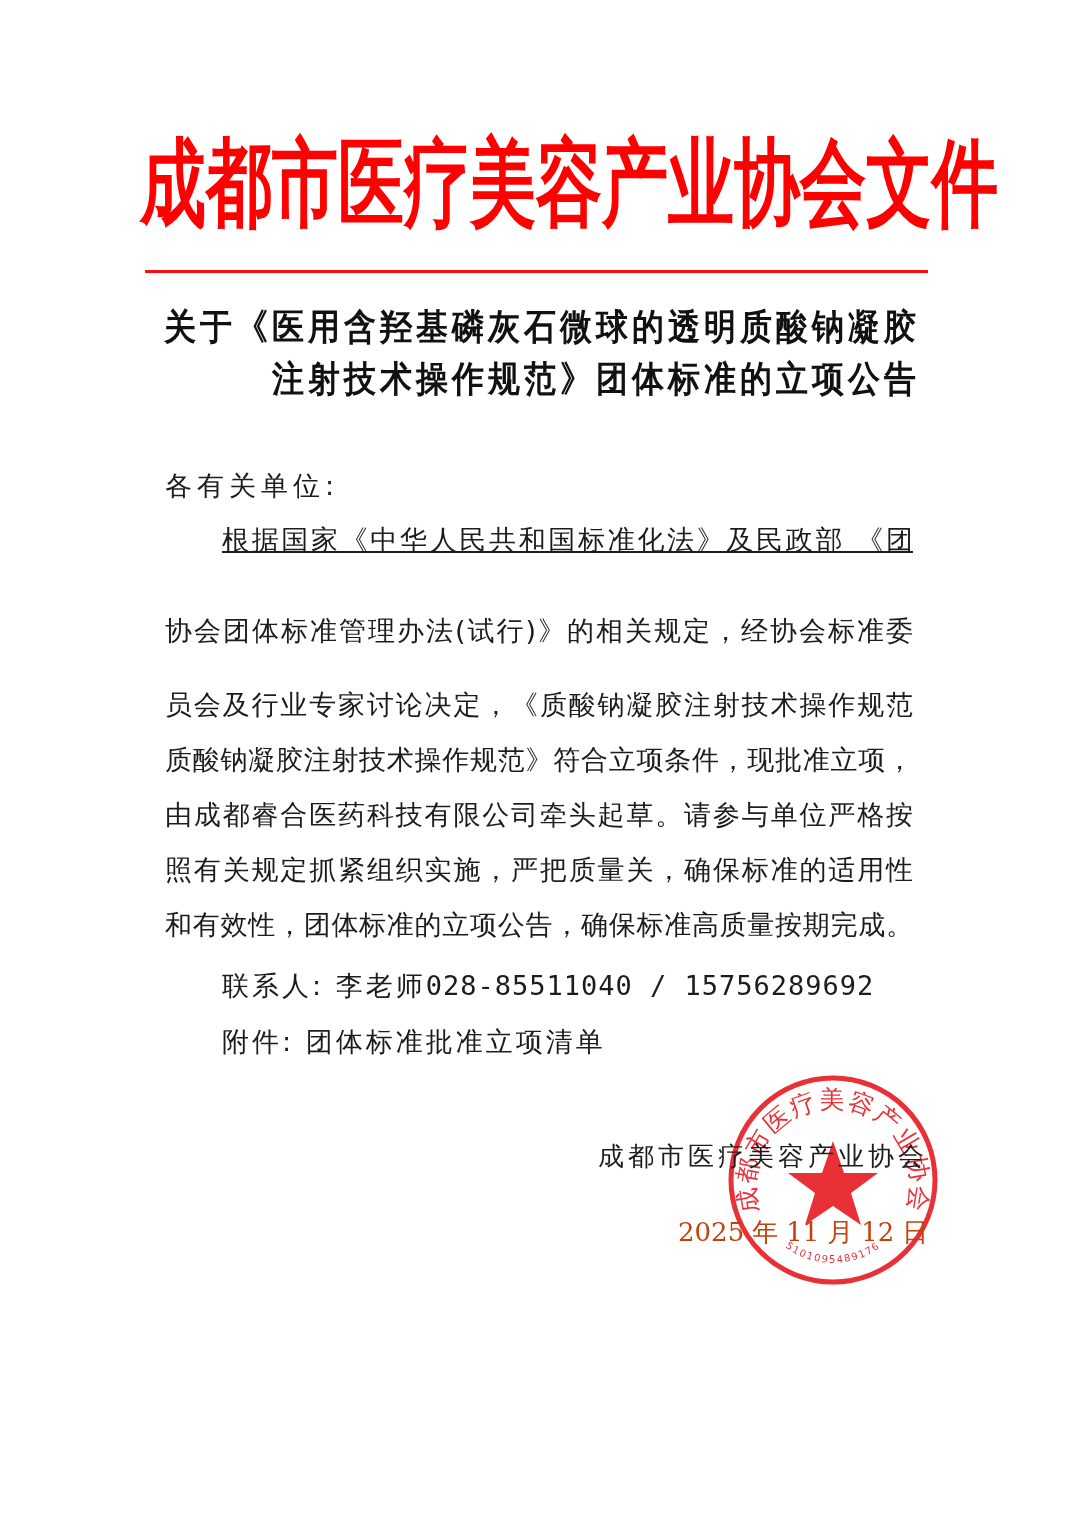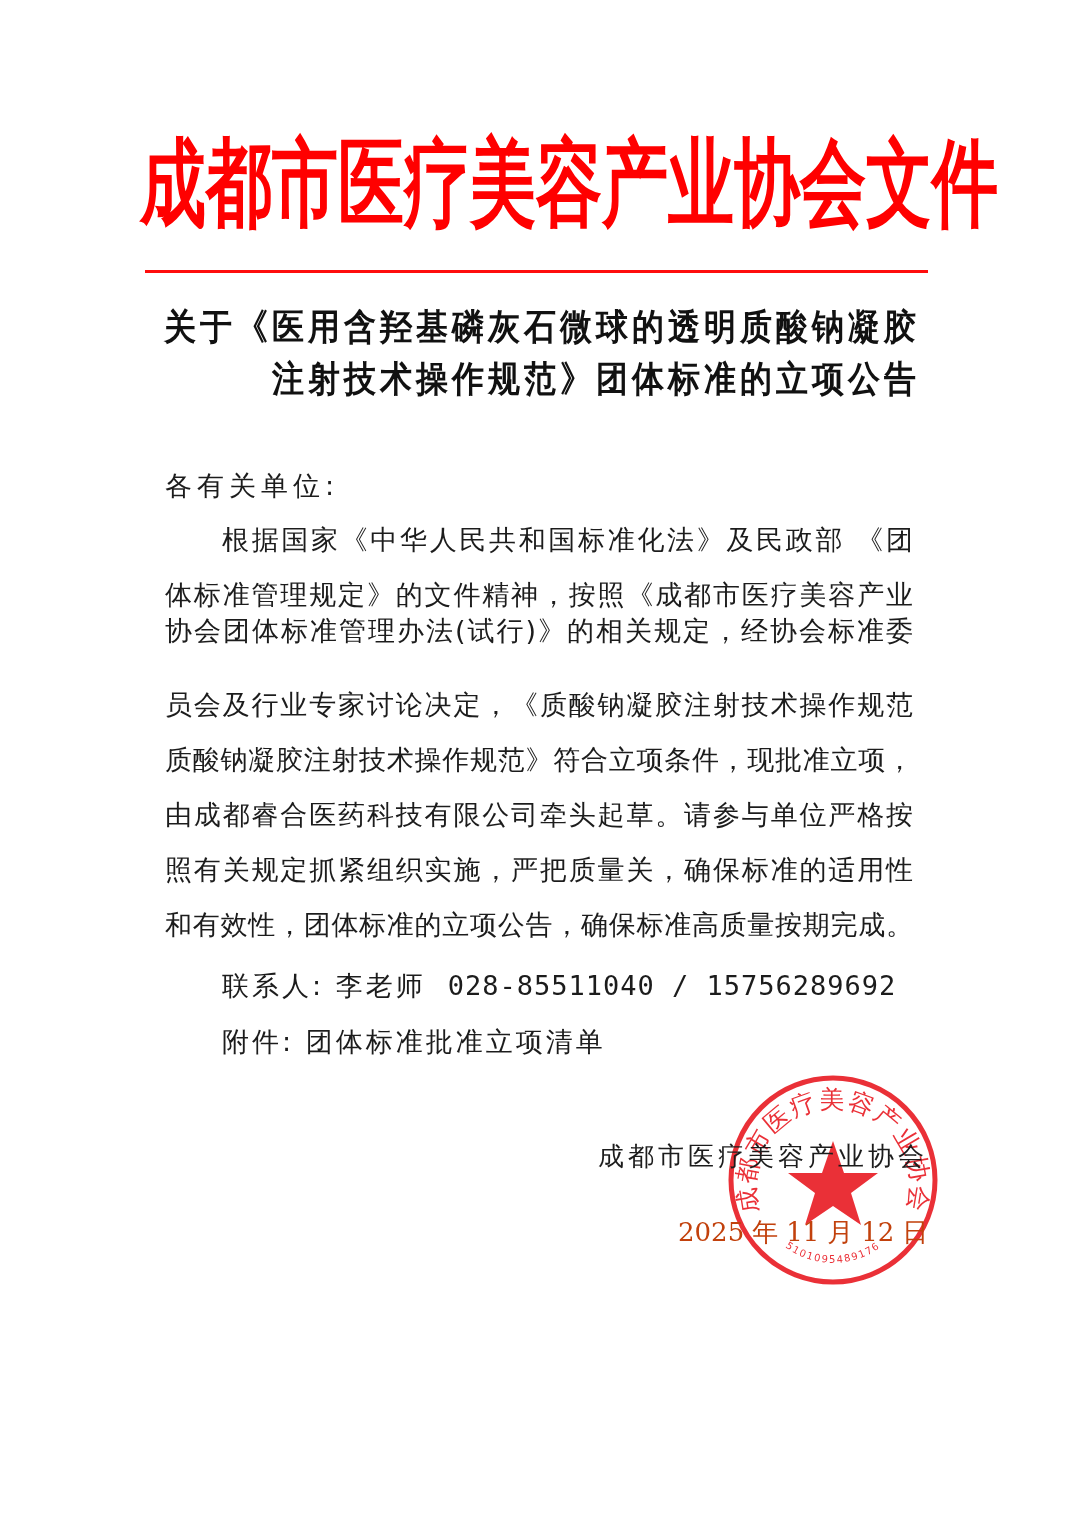--- a/index.html
+++ b/index.html
@@ -105,21 +105,20 @@
       text-align: left;
       text-align-last: left;
       letter-spacing: 3px;
     }
     .contact { top: 966px; }
     .attachment { top: 1022px; }
 
     .contact .phone {
       font-family: "DejaVu Sans Mono", "Liberation Mono", monospace;
       letter-spacing: 1px;
-      margin-left: 22px;
     }
 
     
     .sign-org {
       position: absolute;
       left: 598px;
       top: 1136px;
       font-family: "DejaVu Sans", "Liberation Sans", sans-serif;
       font-size: 26px;
       line-height: 40px;
@@ -200,22 +199,21 @@
         <span>凝</span>
         <span>胶</span>
       </div>
     <div class="line l2">
       <span>注射技术操作规范》团体标准的立项公告</span>
     </div>
   </div>
 
   <div class="body-line greeting">各有关单位:</div>
 
-  <div class="body-line indent" style="top:520px;">根据国家《中华人民共和国标准化法》及民政部 《团</div>
-  <div class="body-line" style="top:575px;">体标准管理规定》的文件精神，按照《成都市医疗美容产业</div>
+  <div class="body-line indent" style="top:520px;text-decoration:underline;">根据国家《中华人民共和国标准化法》及民政部 《团</div>
   <div class="body-line" style="top:611px;">协会团体标准管理办法(试行)》的相关规定，经协会标准委</div>
   <div class="body-line" style="top:685px;">员会及行业专家讨论决定，《质酸钠凝胶注射技术操作规范</div>
   <div class="body-line" style="top:740px;">质酸钠凝胶注射技术操作规范》符合立项条件，现批准立项，</div>
   <div class="body-line" style="top:795px;">由成都睿合医药科技有限公司牵头起草。请参与单位严格按</div>
   <div class="body-line" style="top:850px;">照有关规定抓紧组织实施，严把质量关，确保标准的适用性</div>
   <div class="body-line" style="top:905px;">和有效性，团体标准的立项公告，确保标准高质量按期完成。</div>
 
   <div class="body-line contact">
     <span>联系人: 李老师</span><span class="phone">028-85511040 / 15756289692</span>
   </div>

